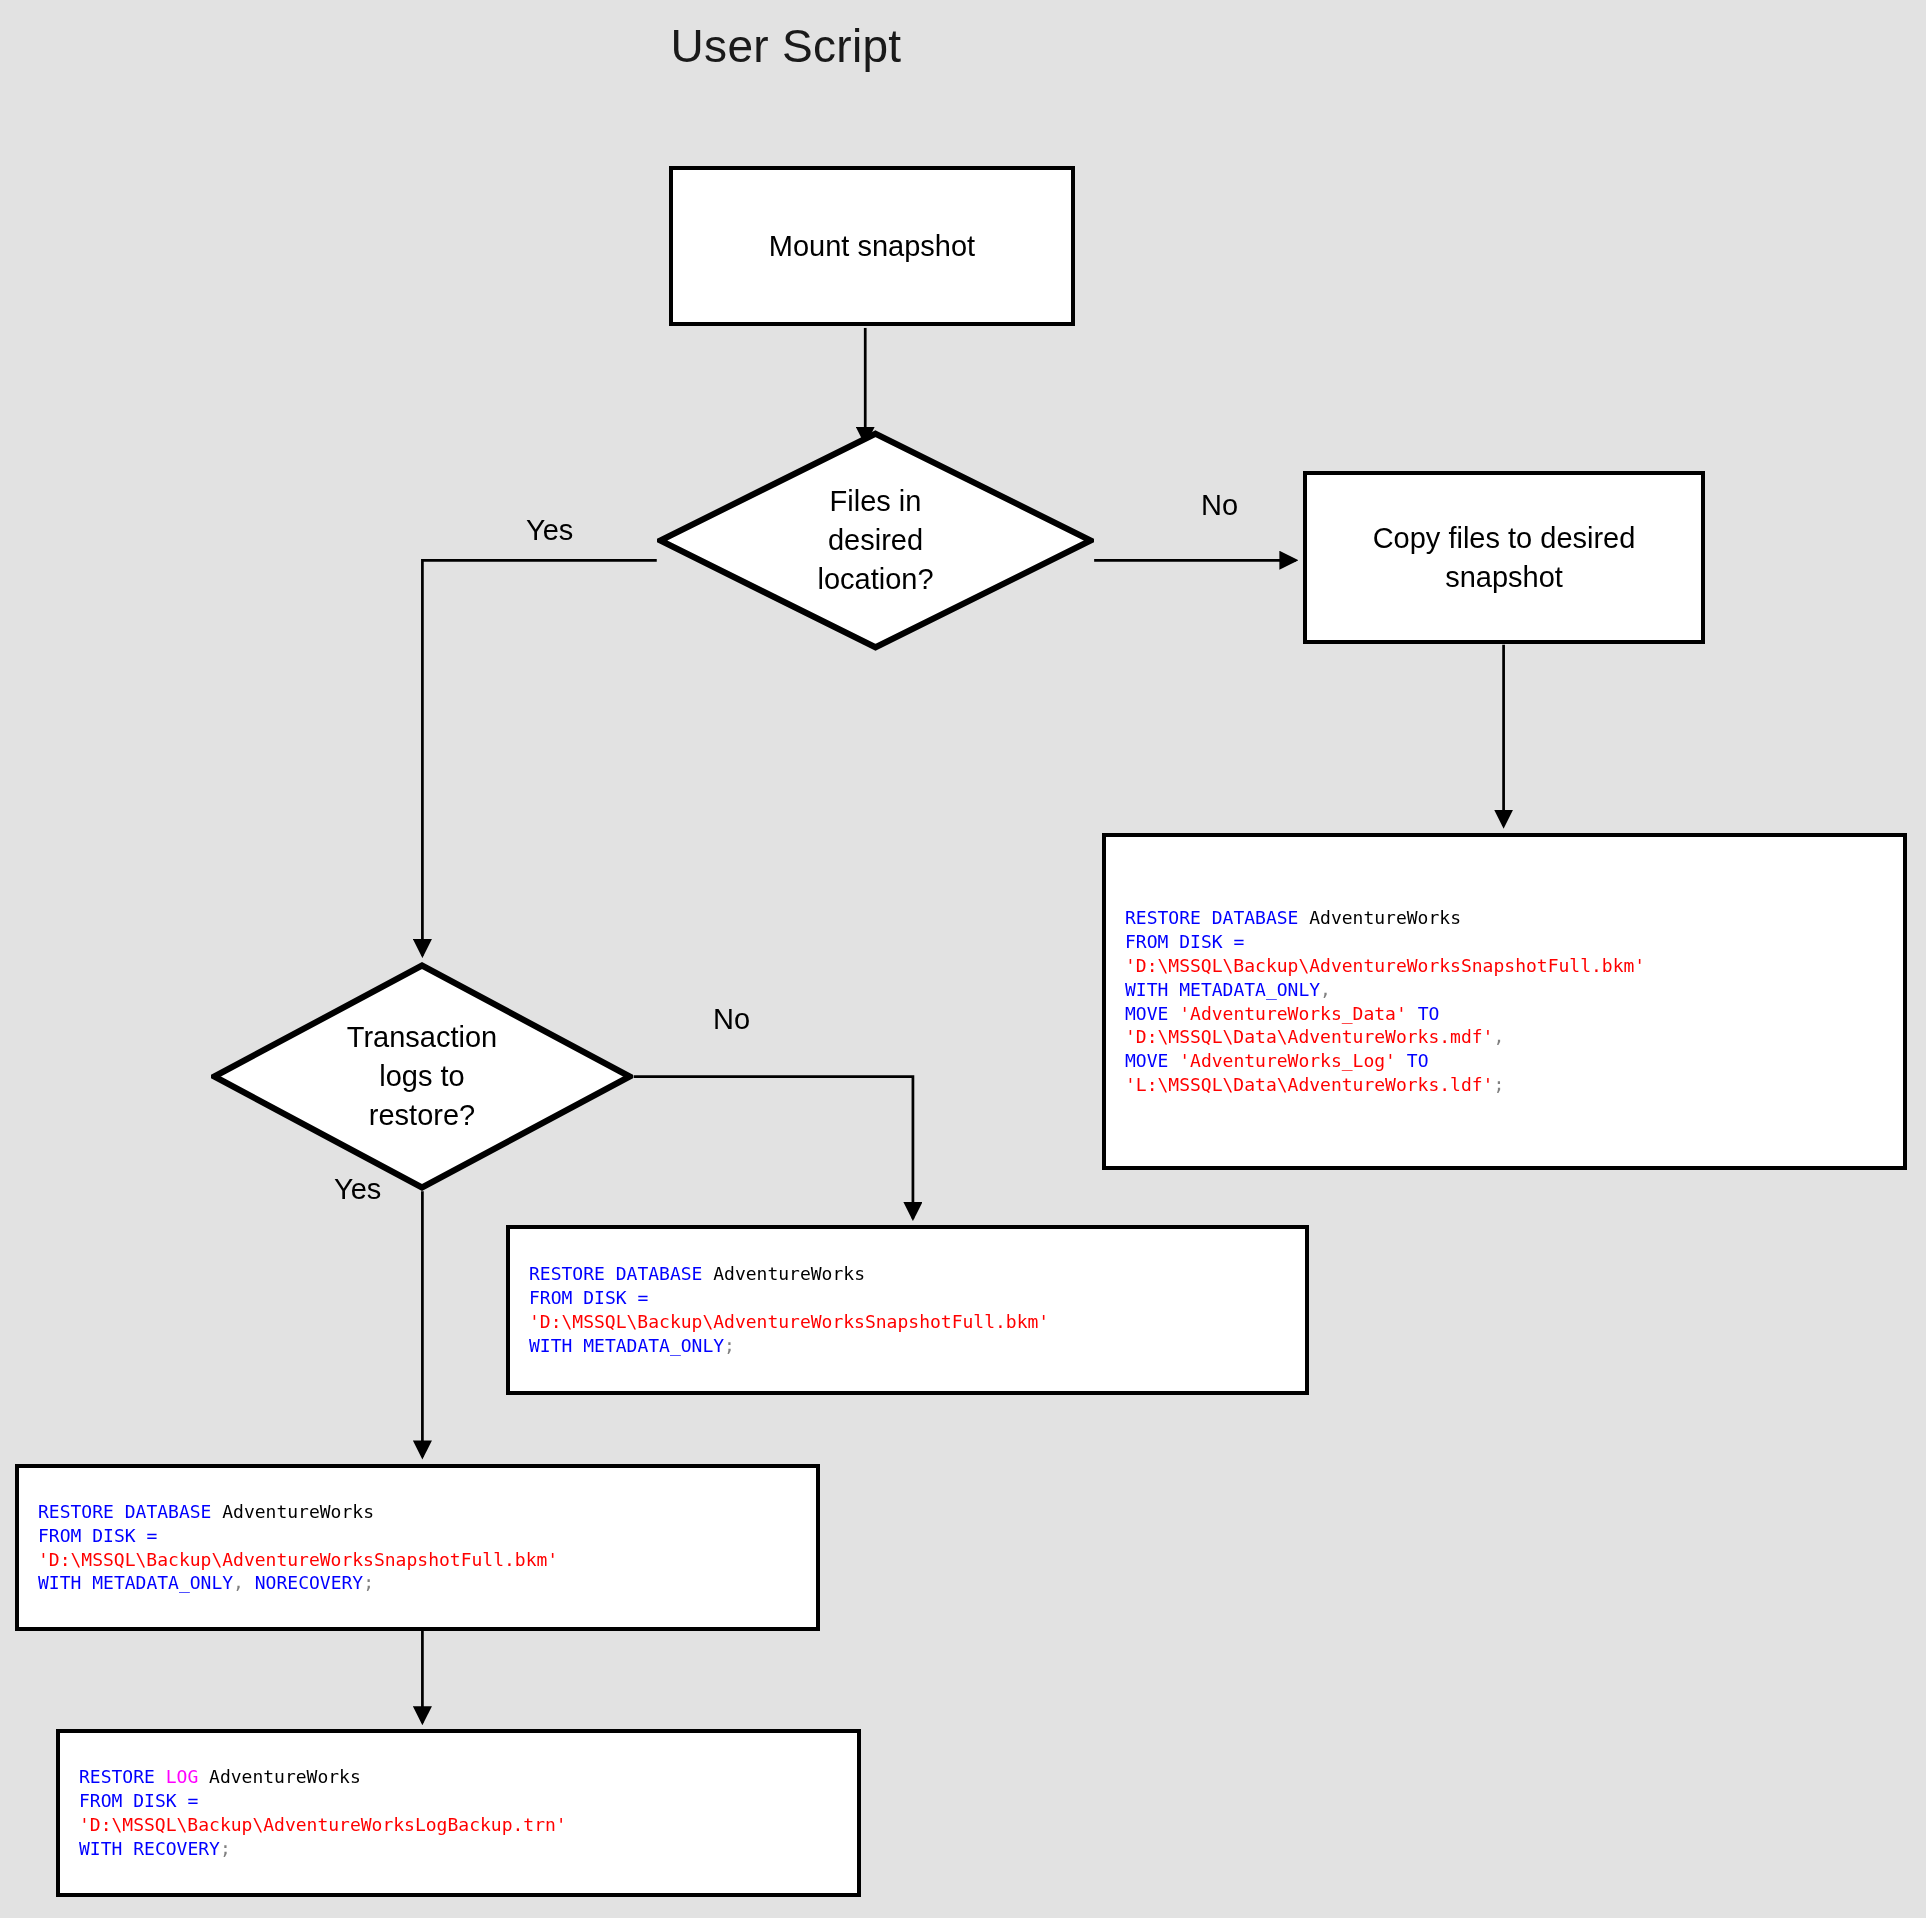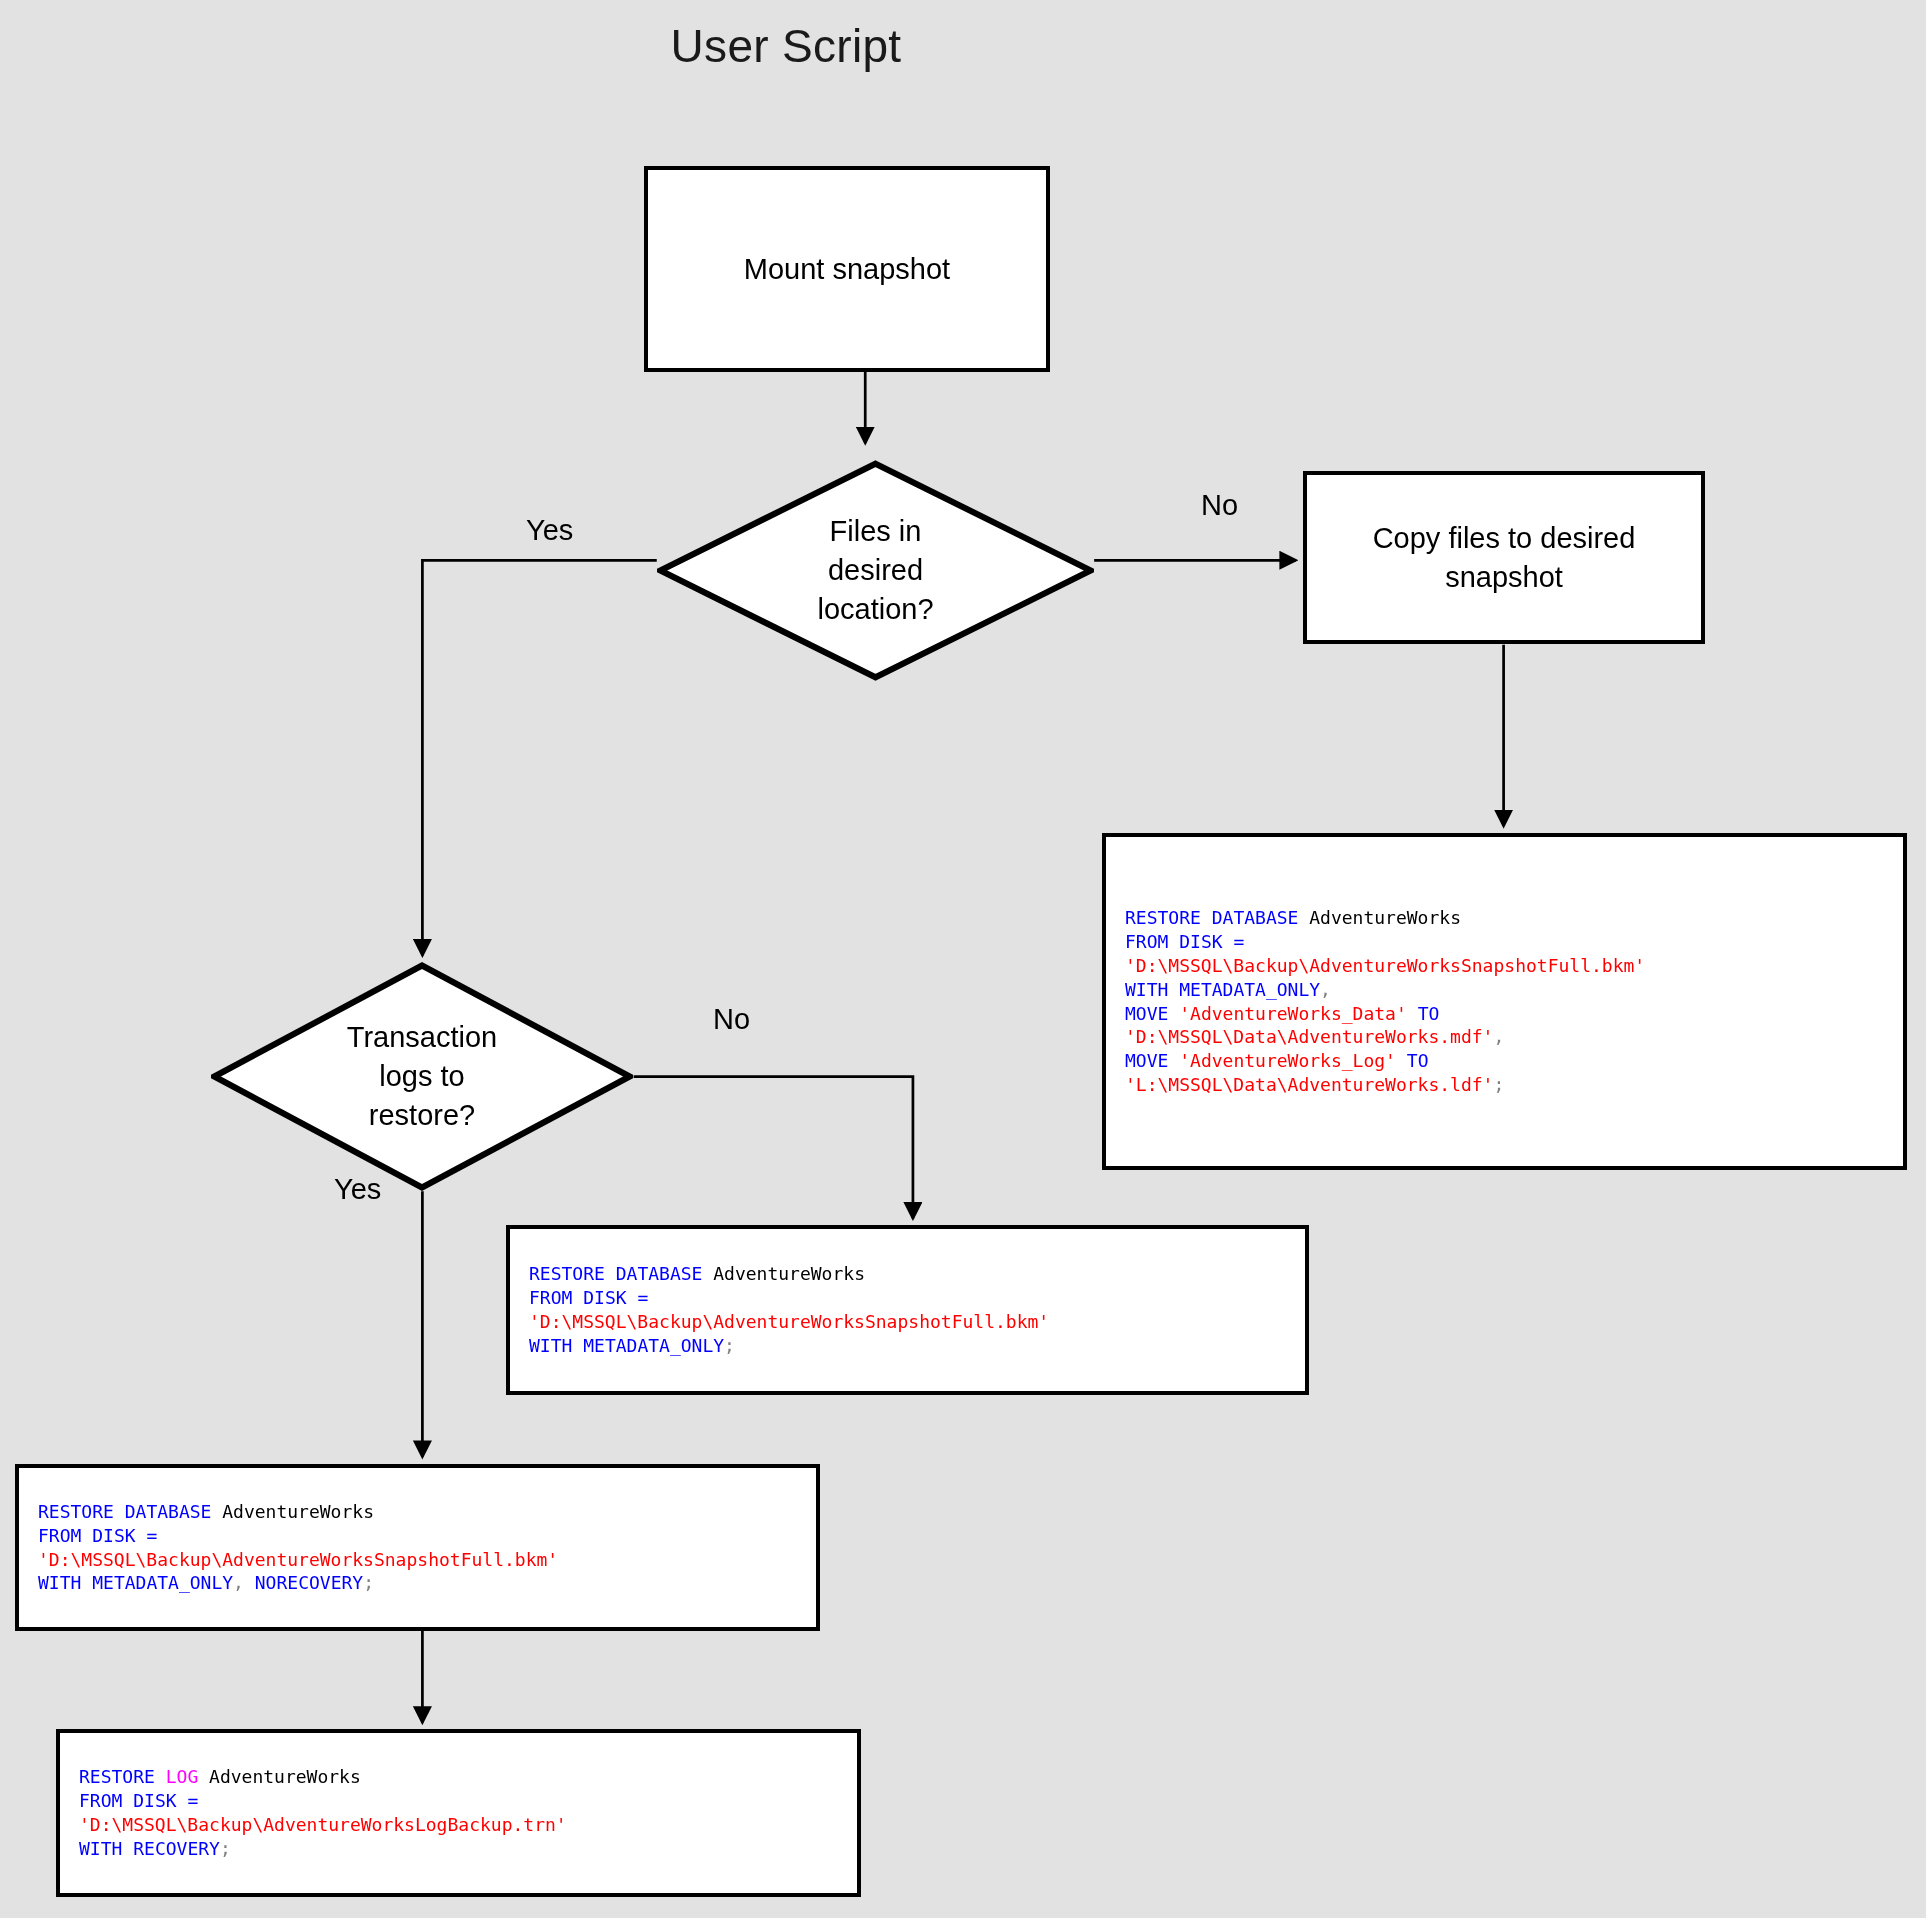--- a/index.html
+++ b/index.html
@@ -50,21 +50,21 @@
     left: 0;
     top: 19px;
     width: 1572px;
     text-align: center;
     font-size: 46px;
     color: #1a1a1a;
     font-family: "Liberation Sans", sans-serif;
     letter-spacing: 0.3px;
   }
   
-  #node-mount   { left: 644px;  top: 166px;  width: 406px;  height: 206px; }
+  #node-mount   { left: 669px;  top: 166px;  width: 406px;  height: 160px; }
   #node-copy    { left: 1303px; top: 471px;  width: 402px;  height: 173px; }
 
   
   .diamond {
     position: absolute;
   }
   .diamond svg { display: block; }
   .diamond .dlabel {
     position: absolute;
     left: 0; top: 0;
@@ -72,21 +72,21 @@
     display: flex;
     align-items: center;
     justify-content: center;
     font-family: "Liberation Sans", sans-serif;
     font-size: 29px;
     color: #000000;
     text-align: center;
     line-height: 1.35;
     white-space: pre-line;
   }
-  #diamond-files { left: 657px; top: 460px;  width: 437px; height: 221px; text-decoration: underline; }
+  #diamond-files { left: 657px; top: 430px;  width: 437px; height: 221px; text-decoration: underline; }
   #diamond-logs  { left: 211px; top: 962px; width: 422px; height: 229px; }
 
   
   .codebox {
     position: absolute;
     box-sizing: border-box;
     background: #ffffff;
     border: 4.1px solid #000000;
     padding: 19px 17.7px 19px 19px;
   }

